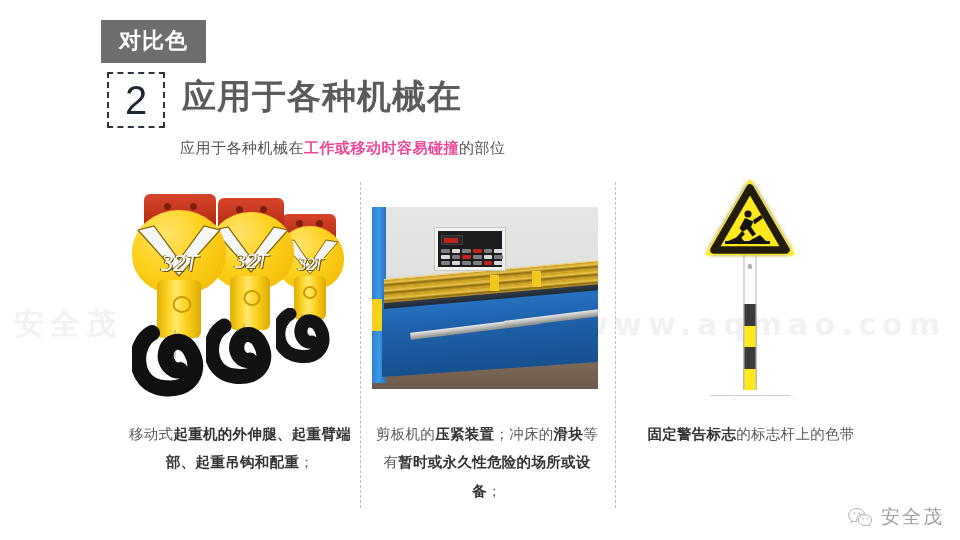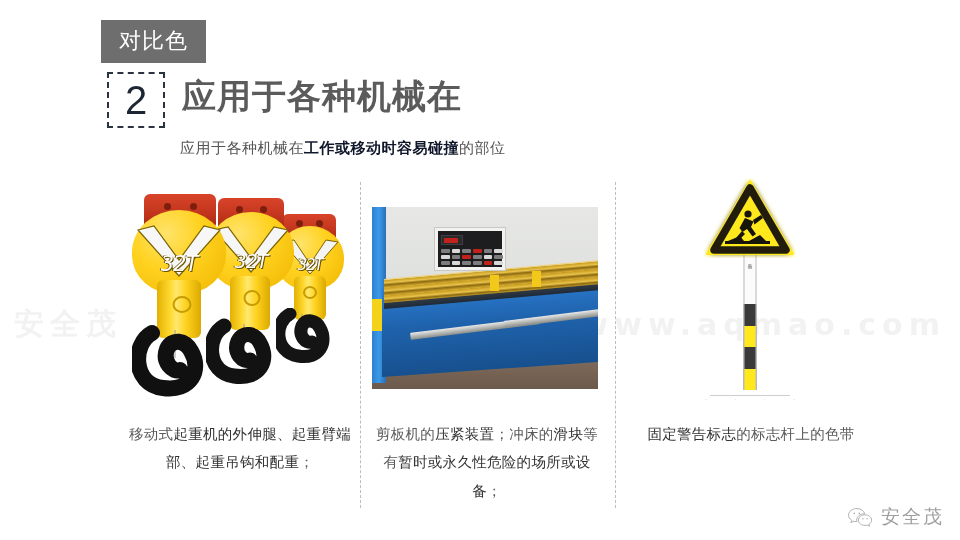--- a/index.html
+++ b/index.html
@@ -22,21 +22,21 @@
   }
   .watermark span { opacity: .85; }
 
   
   .tagrow {
     position: absolute; left: 101px; top: 20px;
     display: flex; align-items: stretch; z-index: 3;
   }
   .tag-gray {
     background: #6e6e6e; color: #ffffff;
-    font-size: 22px; font-weight: normal;
+    font-size: 22px; font-weight: bold;
     padding: 8px 18px 9px 18px; line-height: 1.18;
     letter-spacing: 1px;
   }
   .tag-orange {
     background: #d3780c; color: #f7e4c9;
     font-size: 15px; font-weight: bold;
     display: flex; align-items: center;
     padding: 0 16px; line-height: 1.18;
     letter-spacing: .5px;
   }
@@ -58,21 +58,21 @@
     margin-left: 17px; margin-top: 3px;
     font-size: 34px; font-weight: bold; color: #5b5b5b;
     letter-spacing: 1px; line-height: 1.25;
     white-space: nowrap;
   }
   .subtitle {
     position: absolute; left: 180px; top: 139px;
     font-size: 15px; color: #555555; letter-spacing: .5px;
     white-space: nowrap; z-index: 3;
   }
-  .subtitle b { color: #0f172a; font-weight: bold; }
+  .subtitle b { color: #ec4899; font-weight: bold; }
 
   
   .divider {
     position: absolute; top: 182px; width: 0; height: 326px;
     border-left: 1px dashed #bdbdbd; z-index: 2;
   }
   .divider.d1 { left: 360px; }
   .divider.d2 { left: 615px; }
 
   
@@ -200,21 +200,21 @@
     bottom: 2px; width: 90px; display: flex; justify-content: space-between;
     font-size: 5px; color: #9e9e9e;
   }
 
   
   .caption {
     position: absolute; z-index: 3;
     font-size: 14.5px; color: #5a5a5a; line-height: 1.95;
     text-align: center; letter-spacing: .3px;
   }
-  .caption b { color: #333333; font-weight: normal; }
+  .caption b { color: #333333; font-weight: bold; }
   .c1 { left: 122px; top: 420px; width: 236px; }
   .c2 { left: 372px; top: 420px; width: 230px; }
   .c3 { left: 636px; top: 420px; width: 230px; }
 
   
   .footer {
     position: absolute; right: 16px; bottom: 10px;
     display: flex; align-items: center; gap: 8px; z-index: 4;
     opacity: .72;
   }

